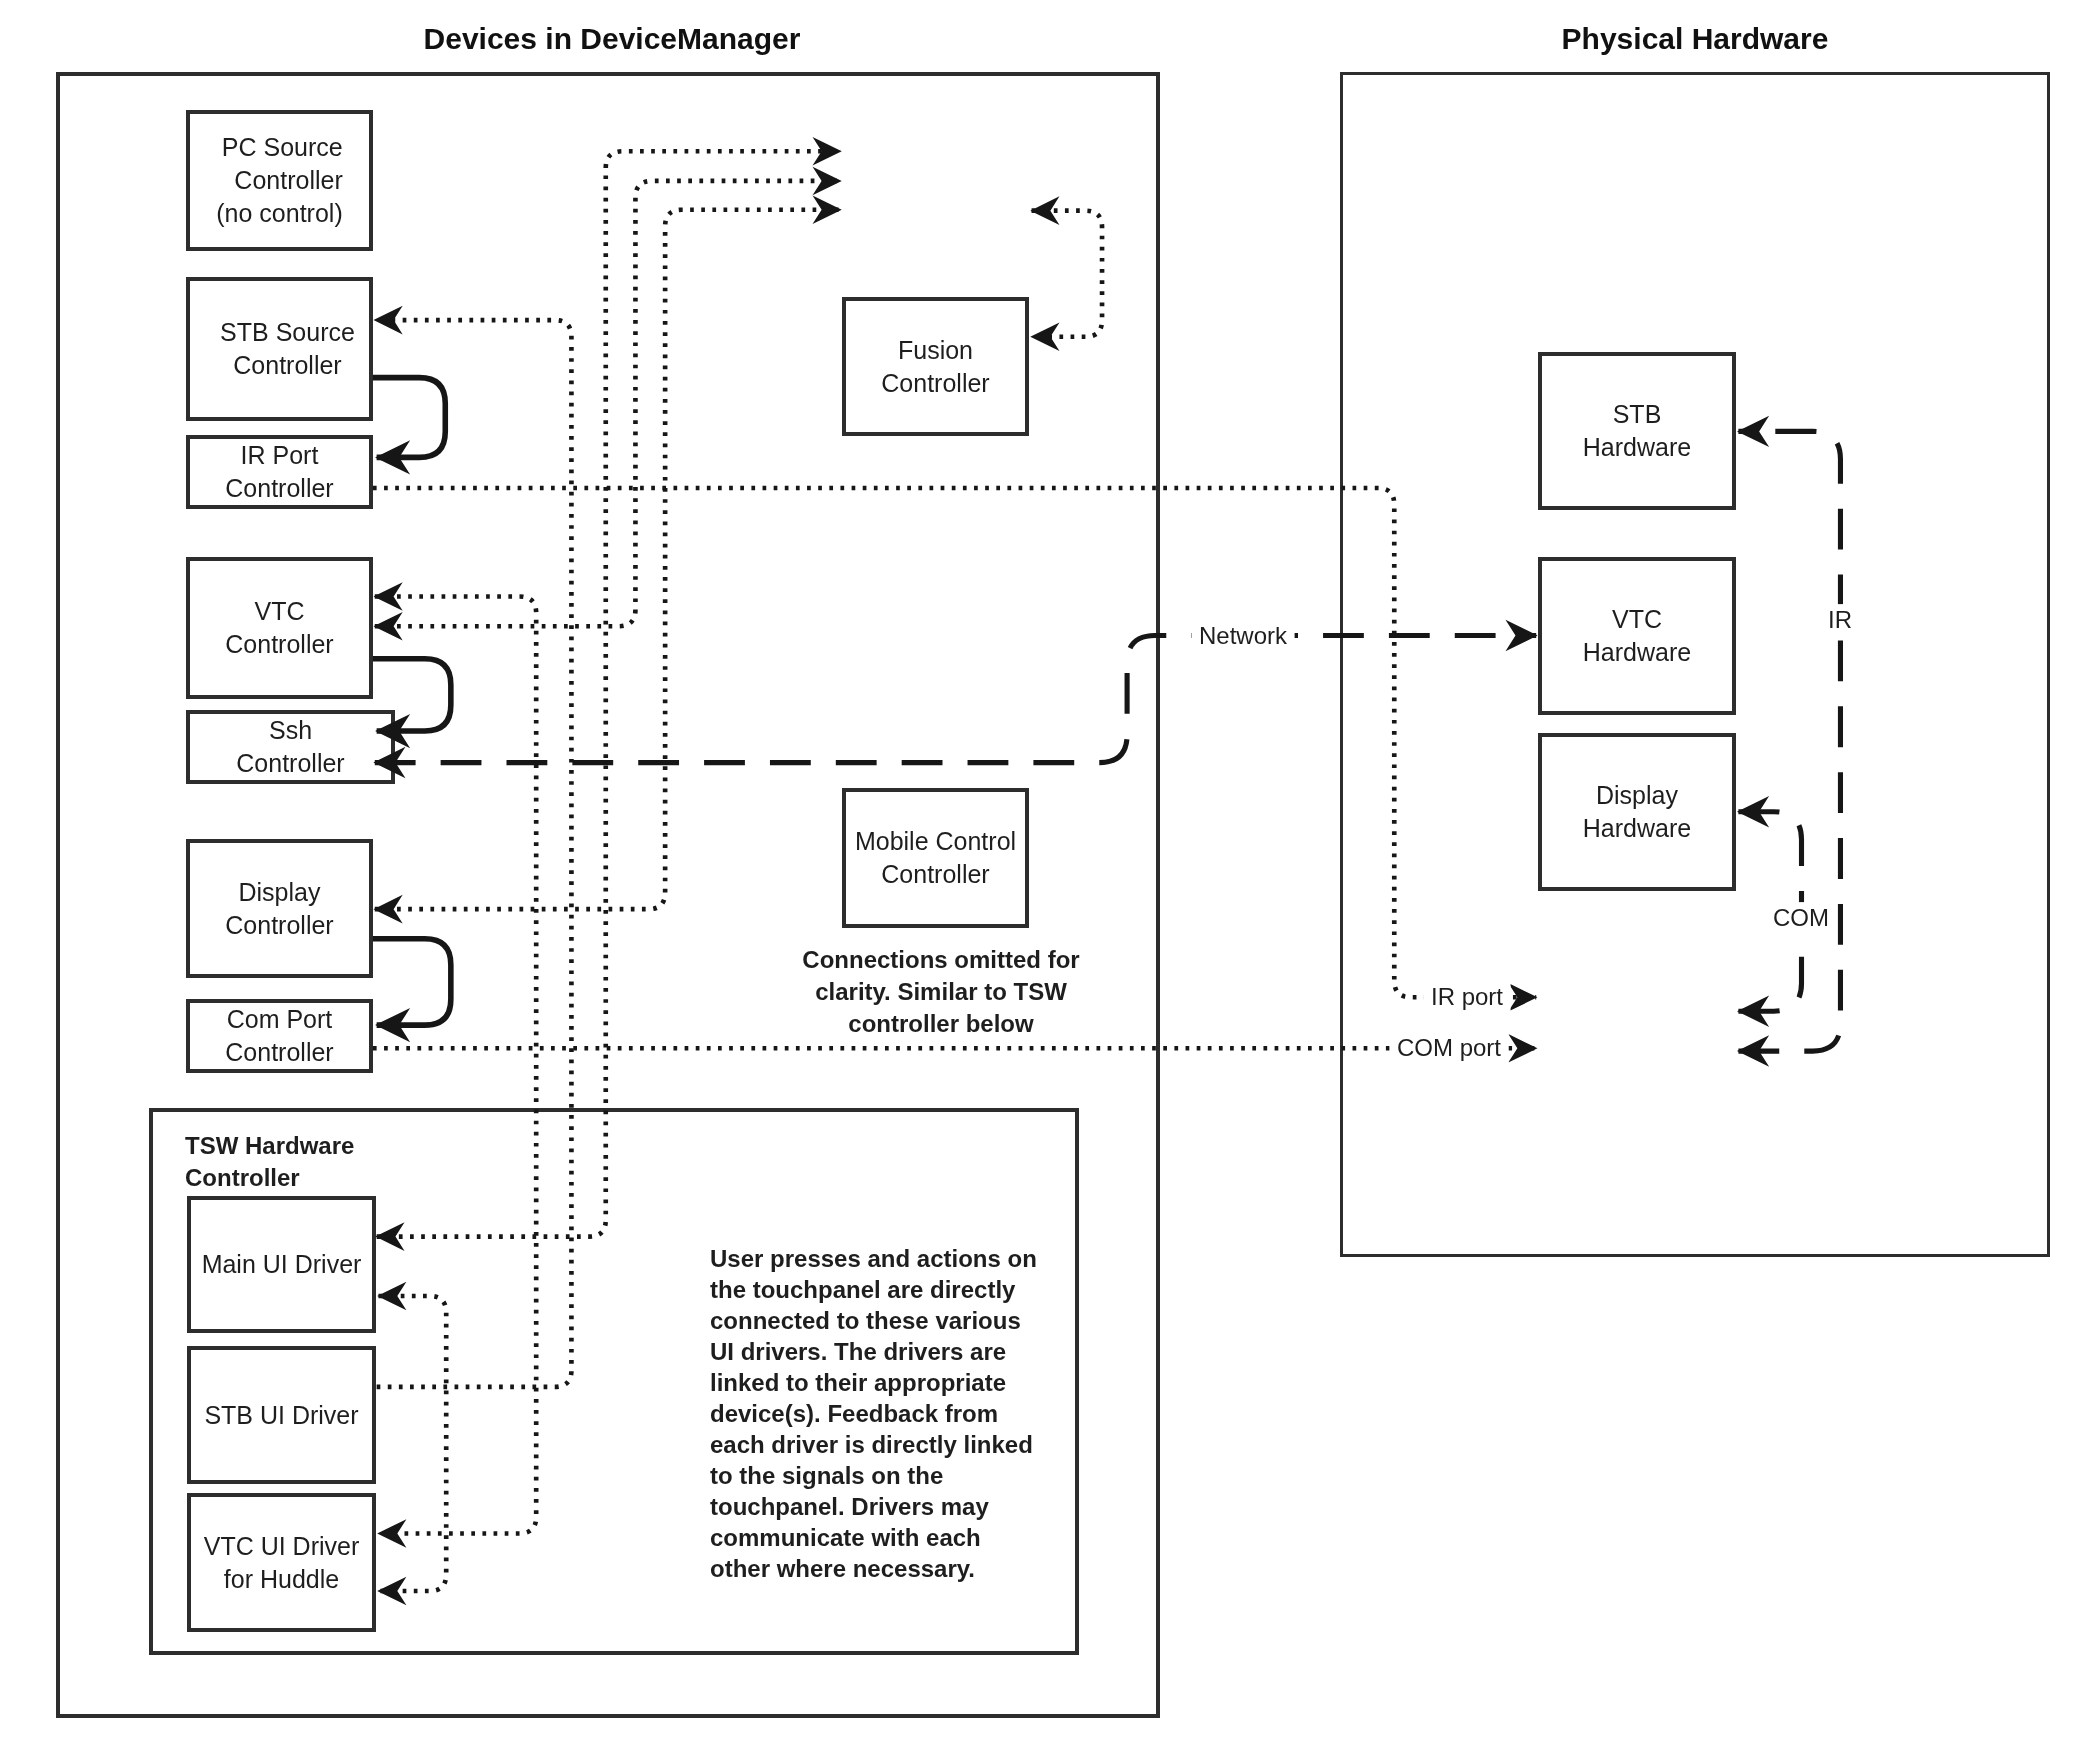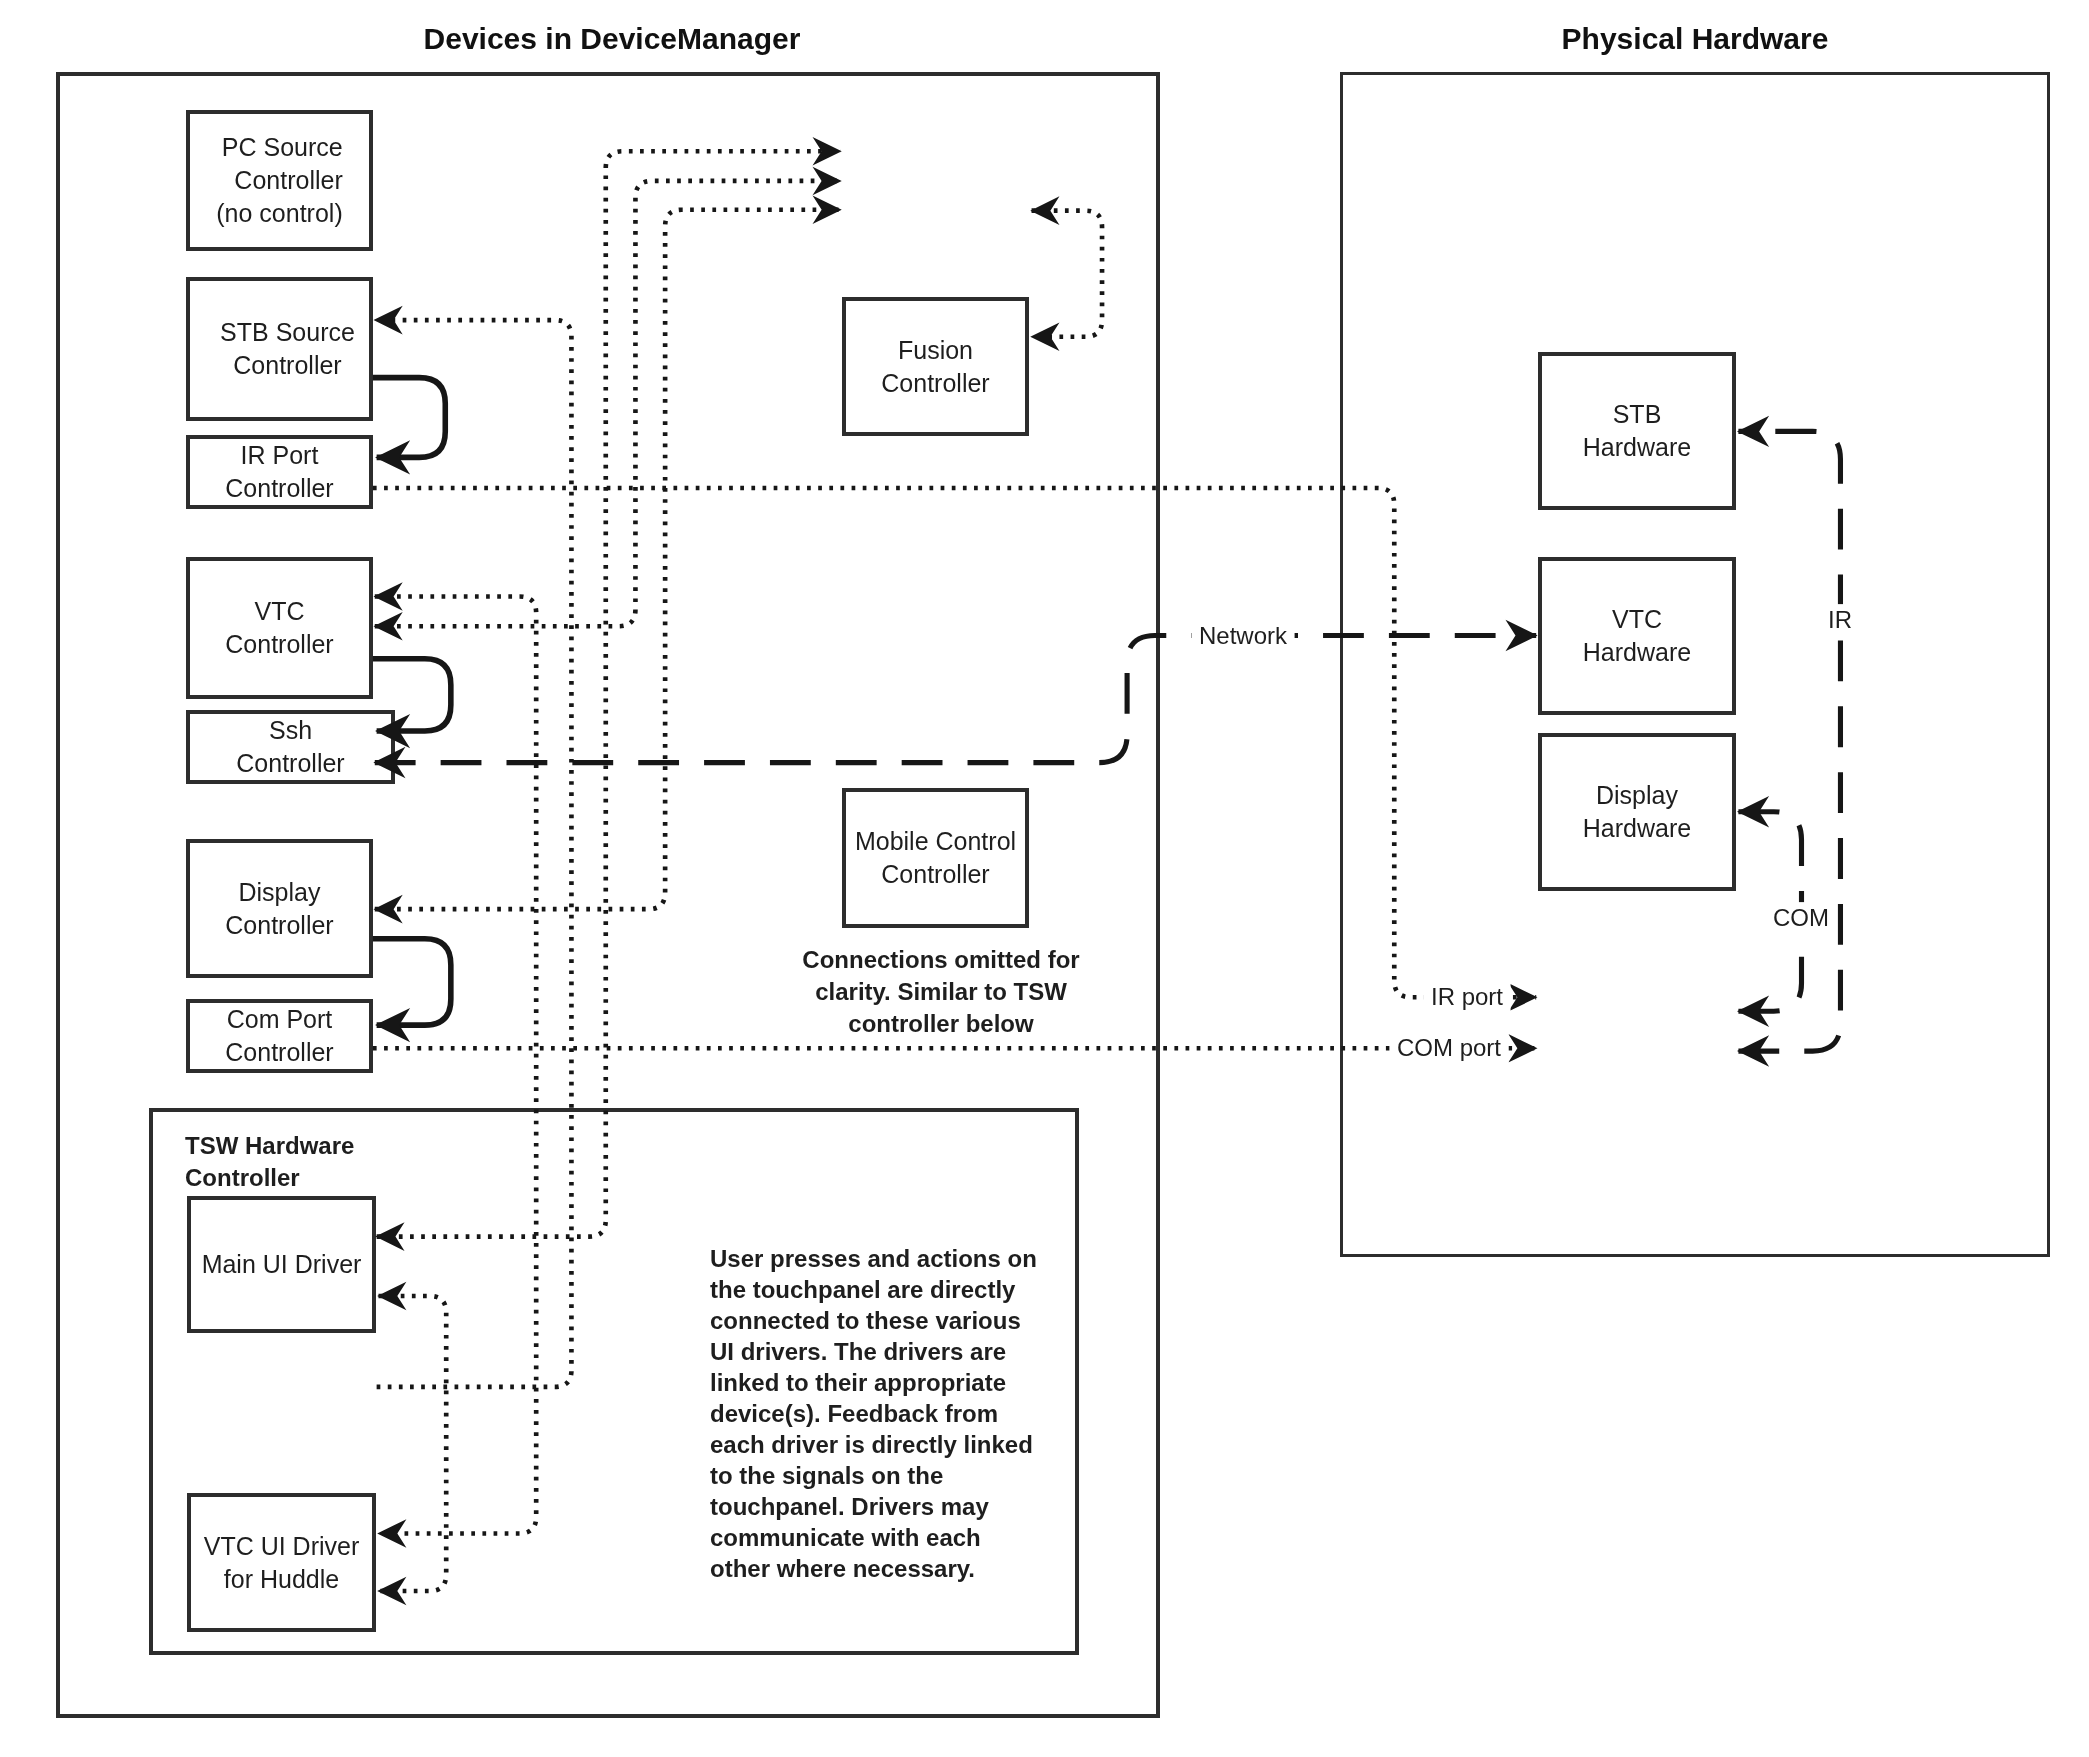--- a/index.html
+++ b/index.html
@@ -117,20 +117,23 @@
   <div class="node" style="left:842px;top:788px;width:187px;height:140px;">
     <span>Mobile Control
 Controller</span>
     </div>
   <div class="freetext centered" style="left:941px;top:944px;">Connections omitted for
 clarity. Similar to TSW
 controller below</div>
 
   <div class="node" style="left:187px;top:1196px;width:189px;height:137px;">
     <span>Main UI Driver</span>
+    </div>
+  <div class="node" style="left:187px;top:1346px;width:189px;height:138px;">
+    <span>STB UI Driver</span>
     </div>
   <div class="node" style="left:187px;top:1493px;width:189px;height:139px;">
     <span>VTC UI Driver
 for Huddle</span>
     </div>
 
   <div class="freetext" style="left:710px;top:1243px;width:371px;font-size:24px;line-height:31px;">User presses and actions on
 the touchpanel are directly
 connected to these various
 UI drivers.  The drivers are

